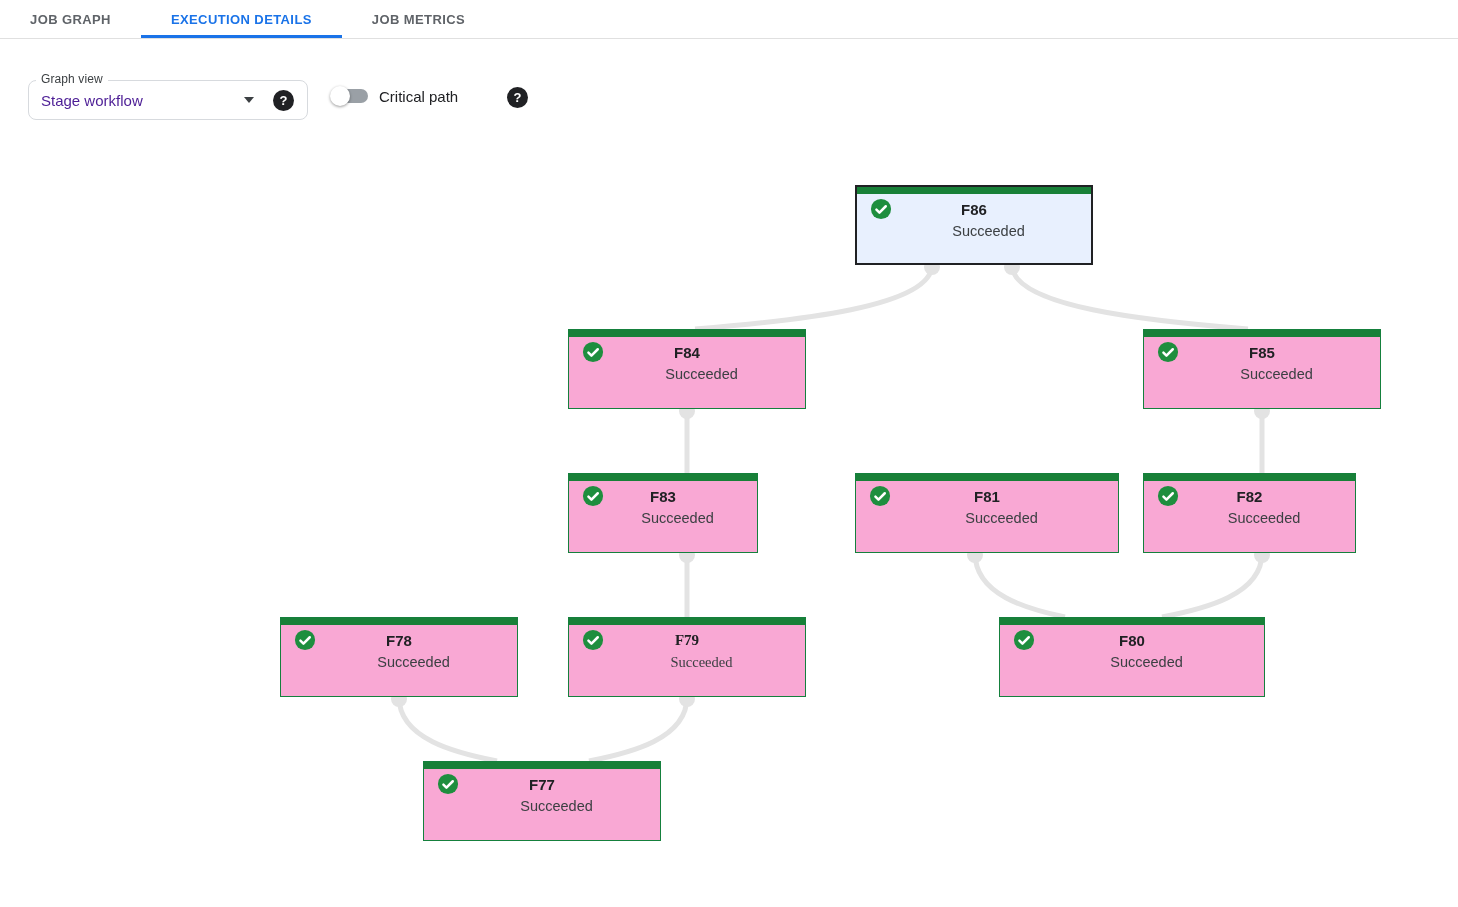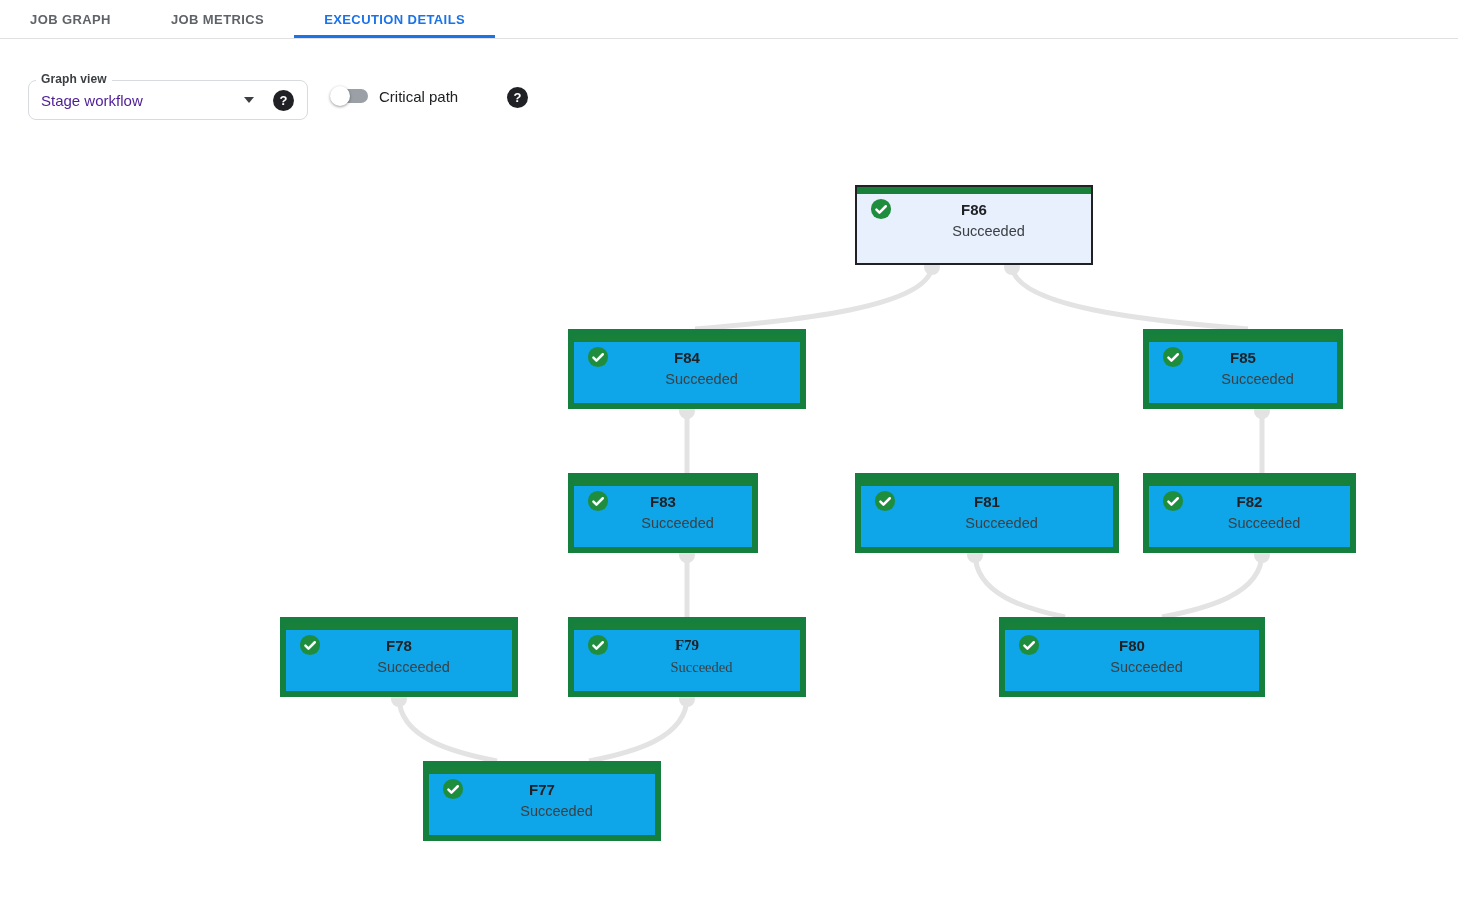--- a/index.html
+++ b/index.html
@@ -27,21 +27,21 @@
     background:var(--tab-blue);
   }
   
   .gv-field{
     position:absolute;left:28px;top:80px;width:280px;height:40px;
     box-sizing:border-box;border:1px solid #d7dade;border-radius:8px;
     display:flex;align-items:center;padding:0 13px 0 12px;background:#fff;z-index:4;
   }
   .gv-label{
     position:absolute;top:-9px;left:7px;background:#fff;padding:0 5px;
-    font-size:12px;font-weight:bold;color:#3c4043;letter-spacing:.1px;
+    font-size:12px;font-weight:normal;color:#3c4043;letter-spacing:.1px;
   }
   .gv-value{flex:1;font-size:15px;color:#4c1d95;}
   .caret{
     width:0;height:0;border-left:5px solid transparent;border-right:5px solid transparent;
     border-top:6px solid #3c4043;margin-right:19px;
   }
   .help-circle{
     width:21px;height:21px;border-radius:50%;background:#202124;color:#fff;
     display:inline-flex;align-items:center;justify-content:center;
     font-size:13px;font-weight:bold;line-height:1;flex:0 0 auto;cursor:pointer;
@@ -57,22 +57,22 @@
   .toggle-knob{
     position:absolute;left:0;top:0;width:20px;height:20px;border-radius:50%;
     background:#fff;box-shadow:0 1px 3px rgba(0,0,0,.4);
   }
   .toggle-label{margin-left:11px;font-size:15px;color:#202124;}
   .help2{position:absolute;left:507px;top:87px;z-index:4;}
   
   #graph{position:absolute;top:0;left:0;width:1458px;height:907px;}
   #edges{position:absolute;top:0;left:0;}
   .node{
-    position:absolute;box-sizing:border-box;background:#0ea5e9;
-    border:6px solid #15803d;cursor:pointer;text-align:center;
+    position:absolute;box-sizing:border-box;background:#f9a8d4;
+    border:1px solid #15803d;cursor:pointer;text-align:center;
   }
   .node.selected{background:var(--selected-bg);border:2px solid var(--selected-border);}
   .node-bar{position:absolute;top:0;left:0;right:0;height:7px;background:var(--green-bar);}
   .node-check{position:absolute;left:13px;top:11px;width:22px;height:22px;}
   .node-check svg{display:block;width:22px;height:22px;}
   .node-title{margin-top:14px;font-size:15px;font-weight:bold;color:#202124;line-height:17px;}
   .node-status{margin-top:5px;font-size:14.5px;color:#3c4043;line-height:17px;margin-left:29px;}
 </style>
 </head>
 <body style="--tab-blue: #1a73e8; --green-bar: #188038; --selected-bg: #e8f0fe; --selected-border: #202124;">
@@ -113,21 +113,21 @@
     <div class="node-bar"></div>
     <span class="node-check">
       <svg viewBox="0 0 24 24">
         <circle cx="12" cy="12" r="11" class="check-bg" fill="#1e8e3e"></circle>
         <path d="M7 12.6l3.3 3.3L17.2 9" fill="none" stroke="#ffffff" stroke-width="2.7" stroke-linecap="round" stroke-linejoin="round"></path>
       </svg>
     </span>
     <div class="node-title">F84</div>
     <div class="node-status">Succeeded</div>
   </div>
-    <div class="node" style="left: 1143px; top: 329px; width: 200px; height: 80px;">
+    <div class="node" style="left: 1143px; top: 329px; width: 238px; height: 80px;">
     <div class="node-bar"></div>
     <span class="node-check">
       <svg viewBox="0 0 24 24">
         <circle cx="12" cy="12" r="11" class="check-bg" fill="#1e8e3e"></circle>
         <path d="M7 12.6l3.3 3.3L17.2 9" fill="none" stroke="#ffffff" stroke-width="2.7" stroke-linecap="round" stroke-linejoin="round"></path>
       </svg>
     </span>
     <div class="node-title">F85</div>
     <div class="node-status">Succeeded</div>
   </div>
@@ -205,22 +205,22 @@
         <path d="M7 12.6l3.3 3.3L17.2 9" fill="none" stroke="#ffffff" stroke-width="2.7" stroke-linecap="round" stroke-linejoin="round"></path>
       </svg>
     </span>
     <div class="node-title">F77</div>
     <div class="node-status">Succeeded</div>
   </div>
   </div>
 
 <div class="tabbar">
   <div class="tab">Job graph</div>
+  <div class="tab active">Execution details</div>
   <div class="tab">Job metrics</div>
-  <div class="tab active">Execution details</div>
 </div>
 
 <div class="gv-field">
   <span class="gv-label">Graph view</span>
   <span class="gv-value">Stage workflow</span>
   <span class="caret"></span>
   <span class="help-circle">?</span>
 </div>
 
 <div class="toggle-wrap">

